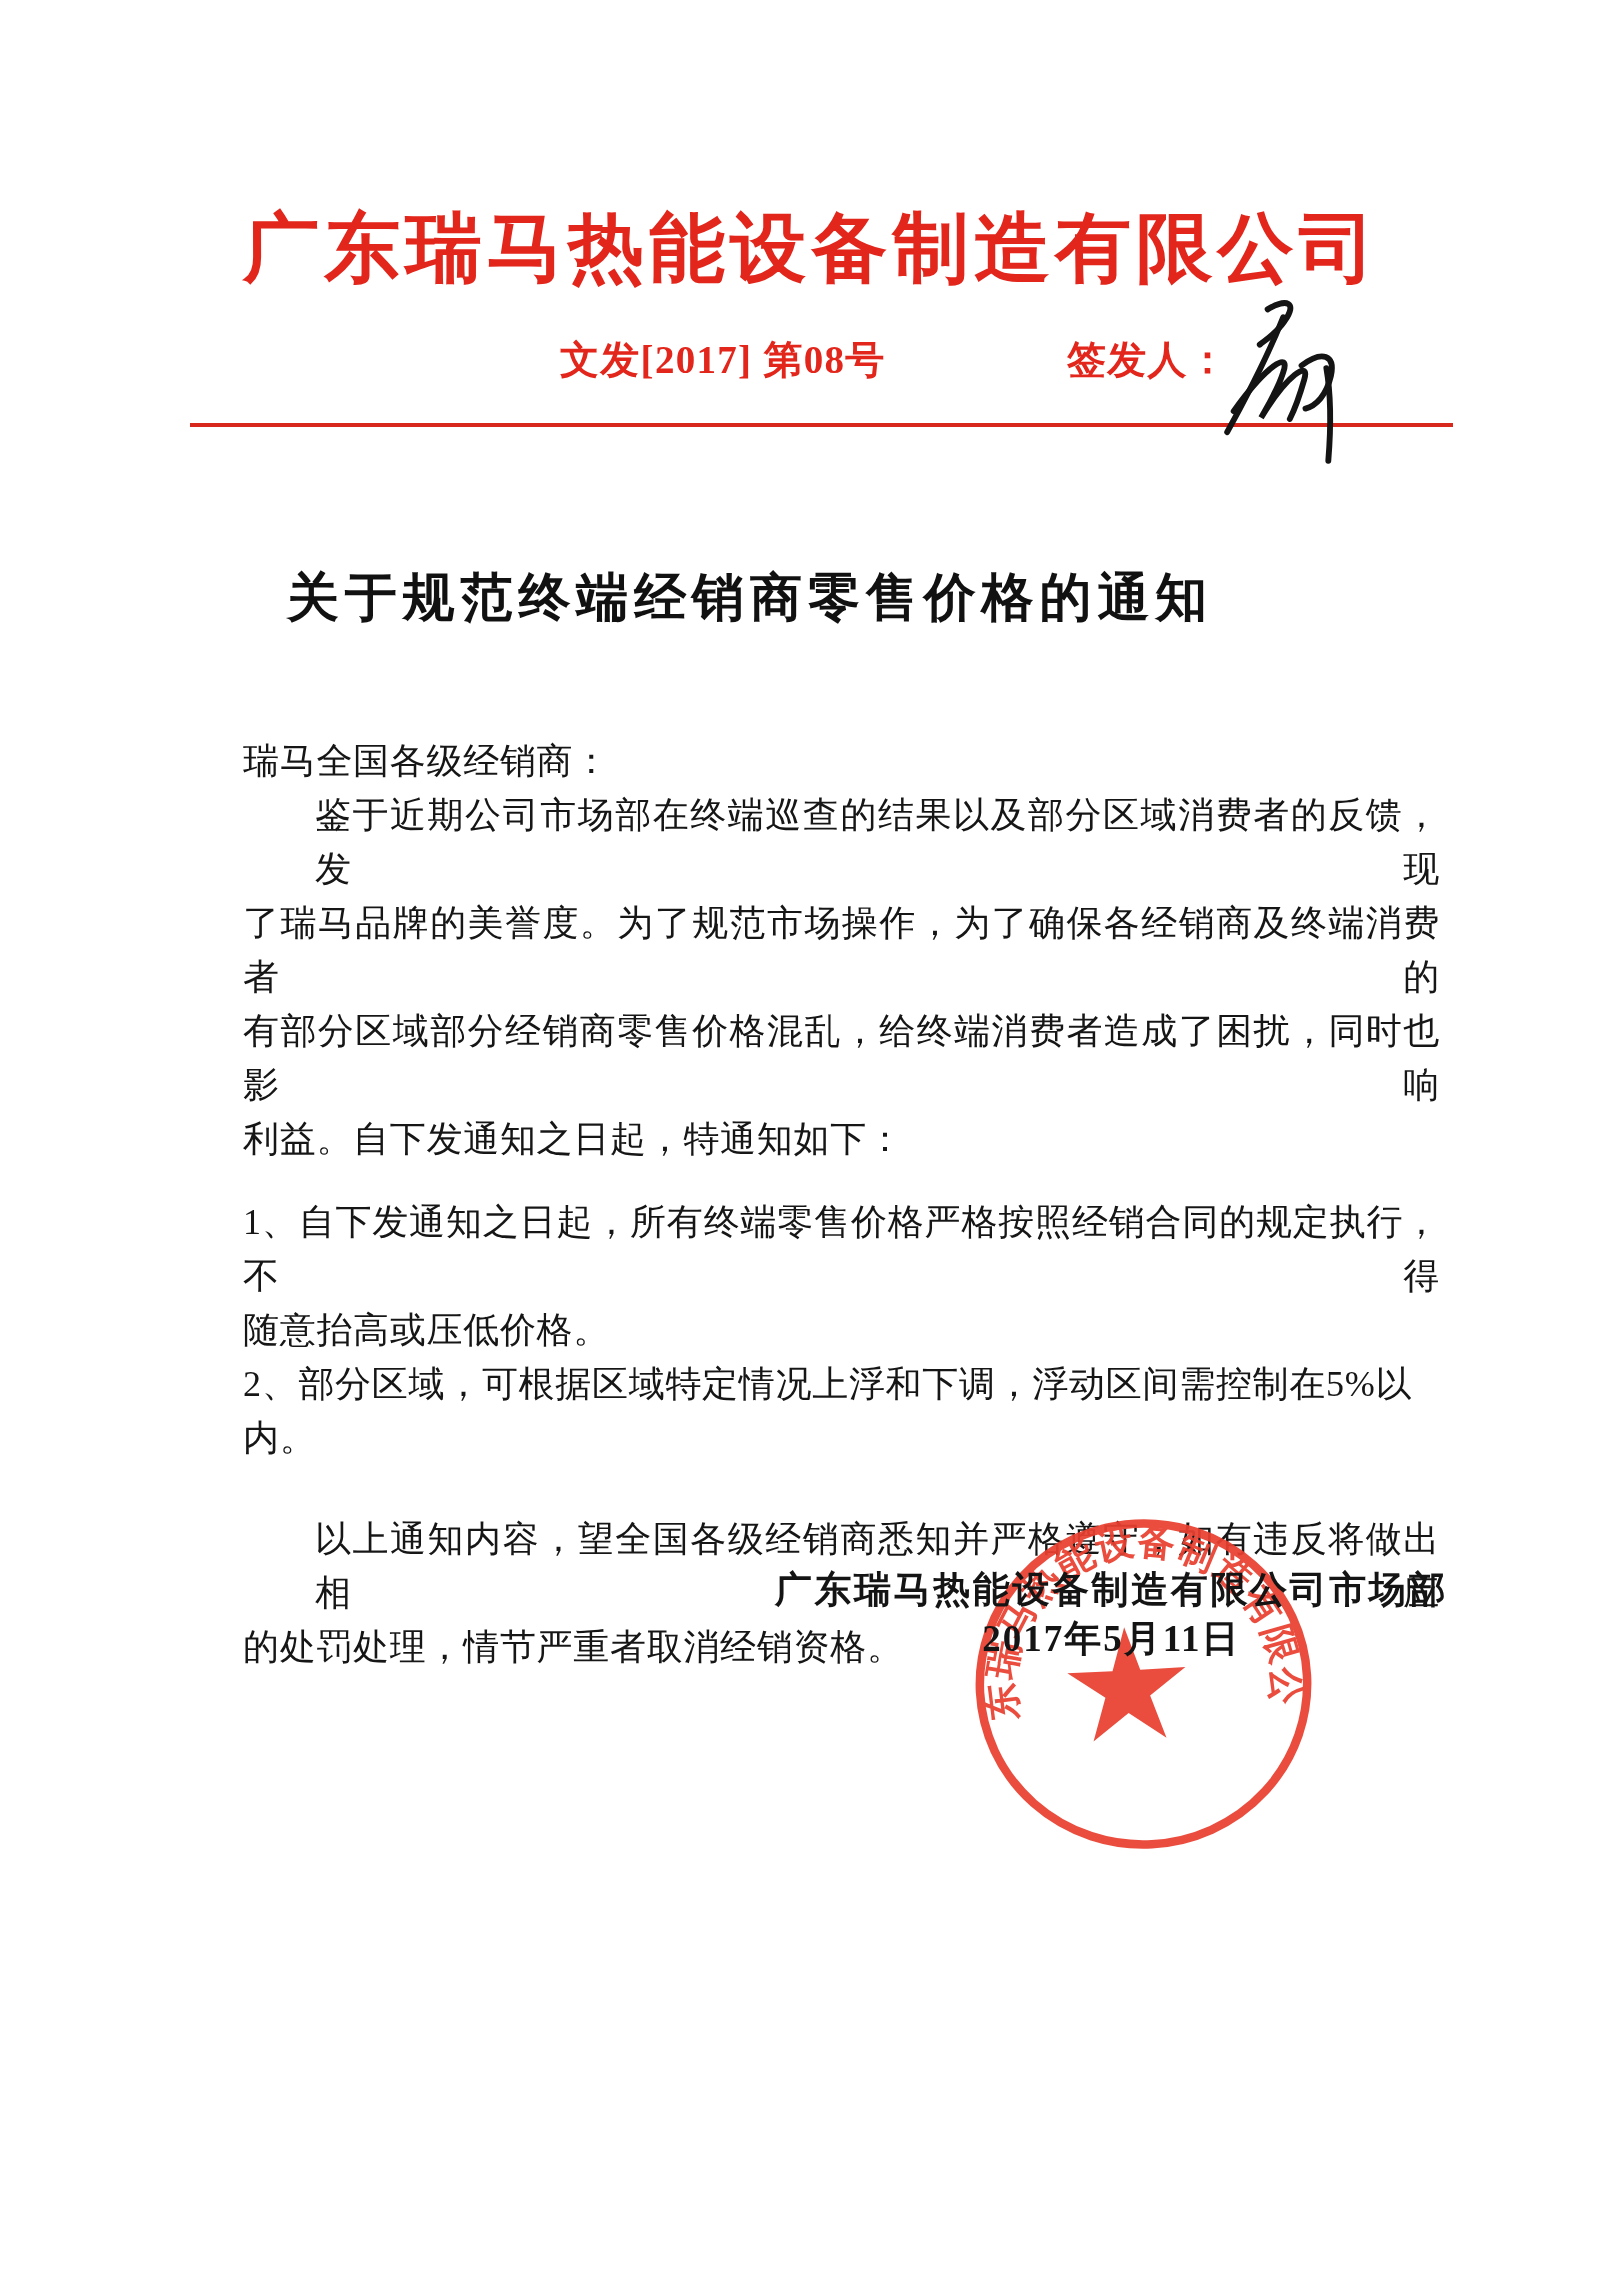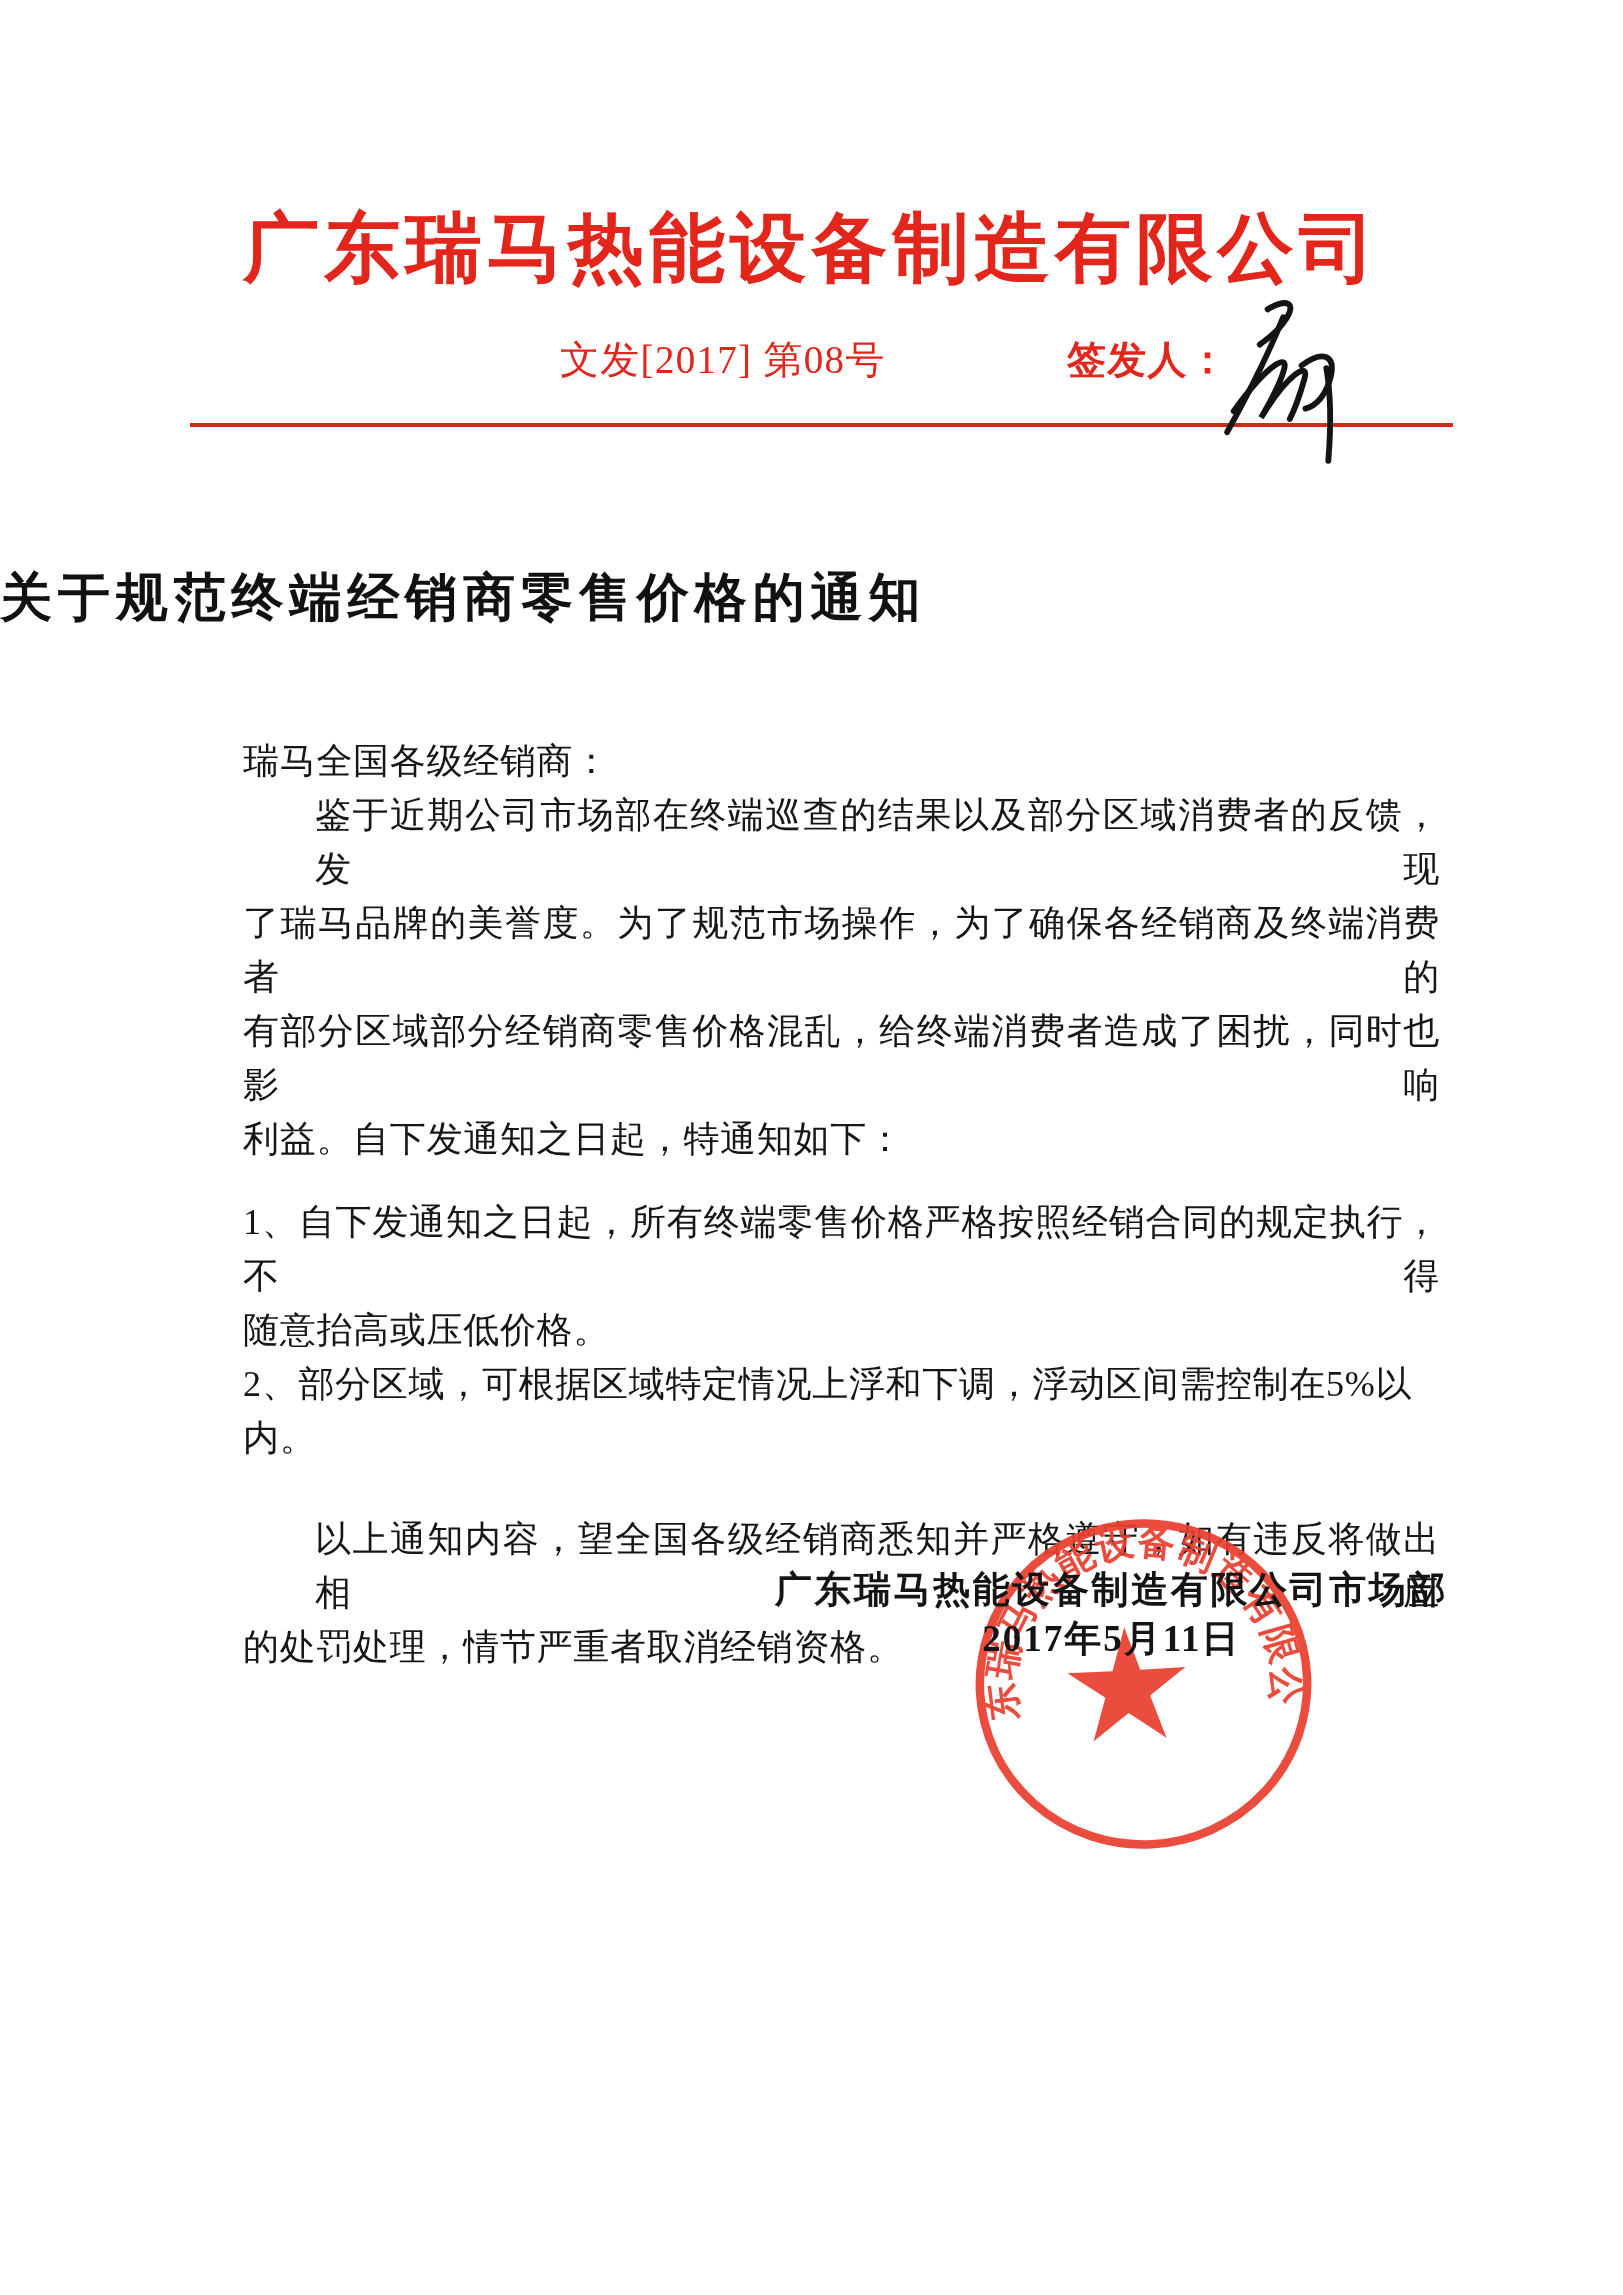--- a/index.html
+++ b/index.html
@@ -14,41 +14,41 @@
   .company-title {
     position:absolute; top:207px; left:0; width:1623px;
     text-align:center;
     font-size:76px; font-weight:bold; line-height:1.1;
     letter-spacing:5.2px;
     color:#e2261c;
     white-space:nowrap;
   }
   .doc-number {
     position:absolute; top:333px; left:560px;
-    font-size:39px; font-weight:normal; letter-spacing:1.3px;
+    font-size:39px; font-weight:bold; letter-spacing:1.3px;
     color:#e2261c; white-space:nowrap;
   }
   .issuer-label {
     position:absolute; top:333px; left:1067px;
     font-size:39px; font-weight:bold; letter-spacing:1.3px;
     color:#e2261c; white-space:nowrap;
   }
   .issuer-signature {
     position:absolute; top:295px; left:1210px;
     width:157px; height:171px; z-index:3;
   }
   .red-divider {
     position:absolute; top:423px; left:190px;
     width:1263px; height:3.9px;
     background:#d8281e; z-index:1;
   }
   
   .notice-title {
     position:absolute; top:568px; left:0; width:1500px;
-    text-align:left;
+    text-align:center;
     font-size:52px; font-weight:bold; letter-spacing:5.9px; line-height:1.15;
     color:#111111; white-space:nowrap;
   }
   
   .body-block {
     position:absolute; top:734px; left:243px; width:1197px;
     color:#161616;
   }
   .body-line {
     min-height:54px; line-height:54px;

